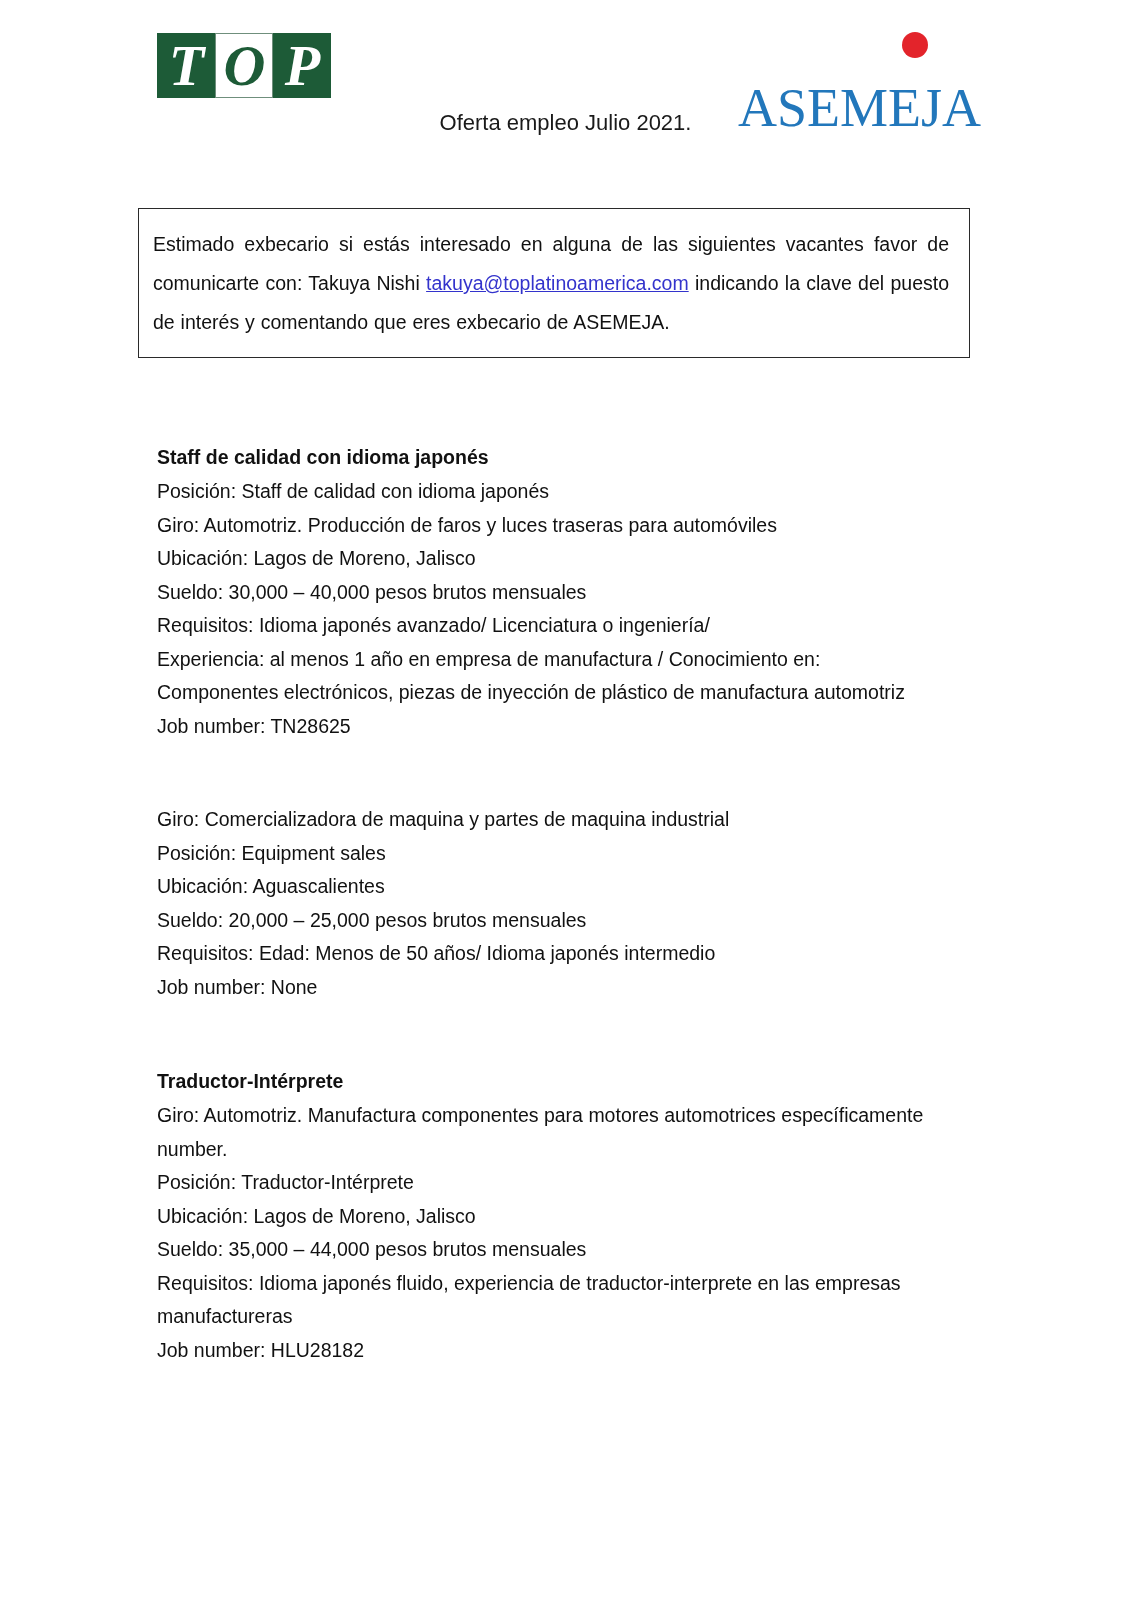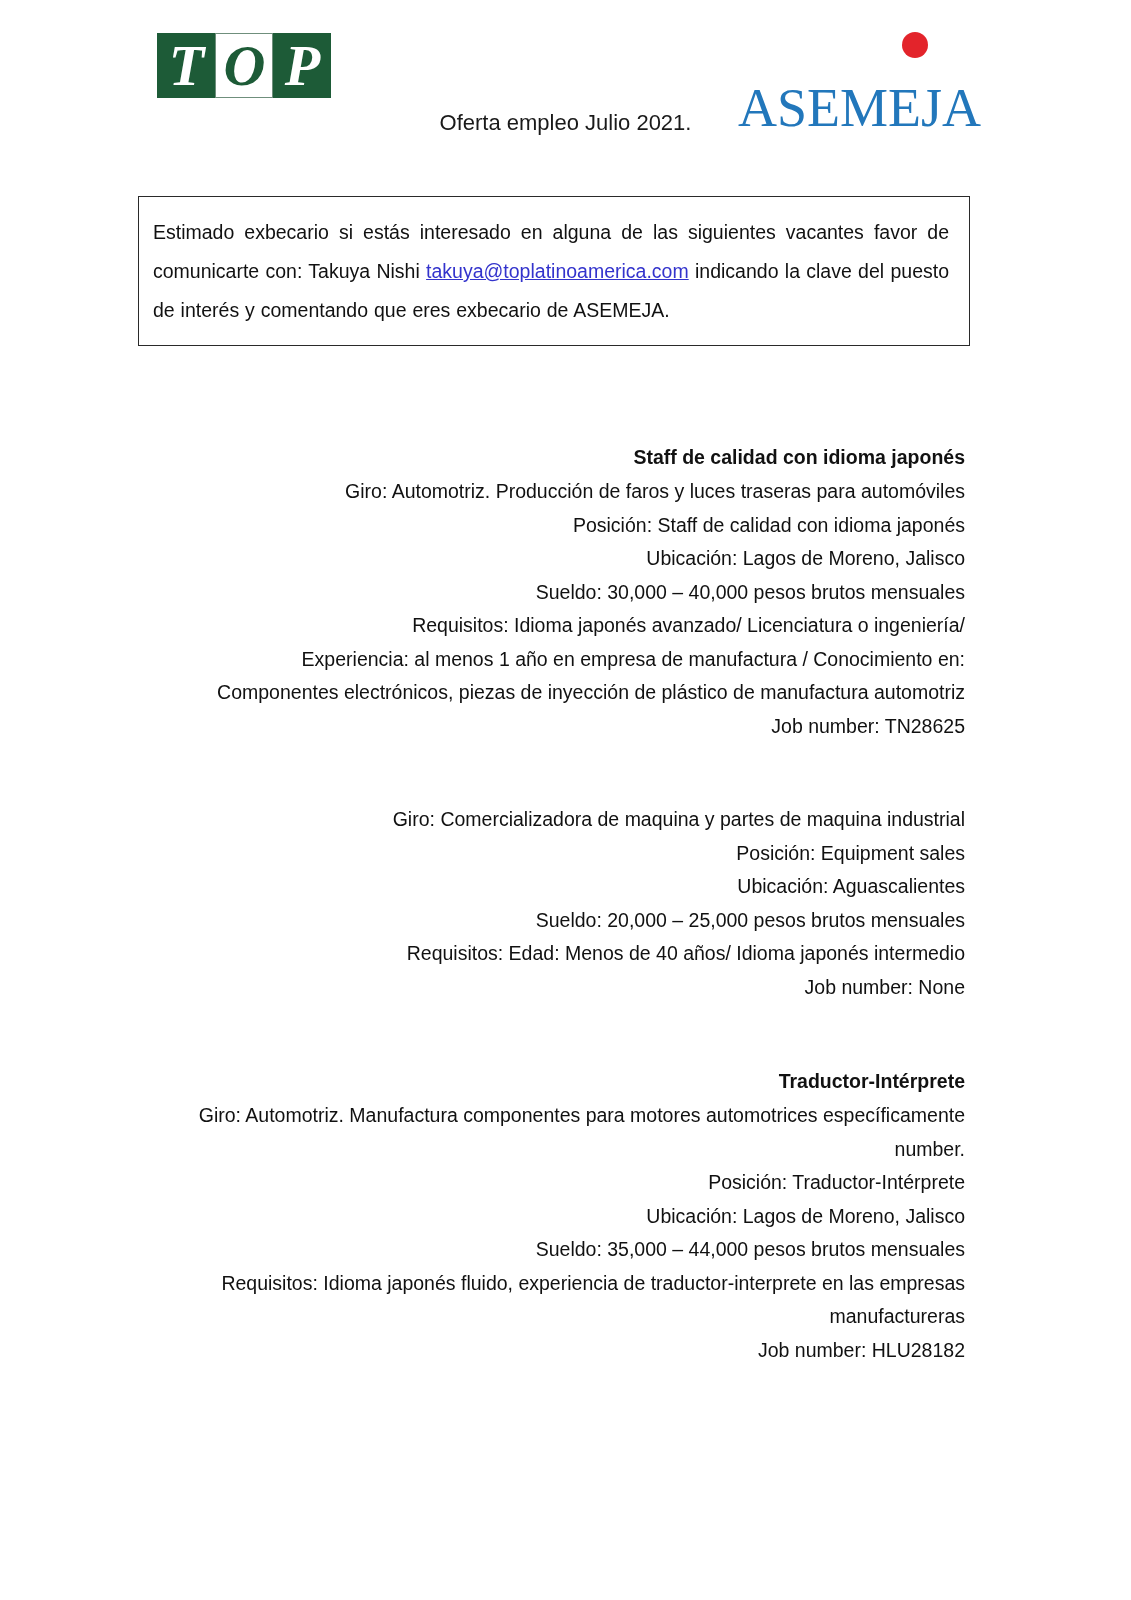--- a/index.html
+++ b/index.html
@@ -98,21 +98,21 @@
     font-size: 22px;
     line-height: 30px;
     font-family: "Liberation Sans", sans-serif;
     color: #1a1a1a;
   }
 
   
   .notice-box {
     position: absolute;
     left: 138px;
-    top: 196px;
+    top: 208px;
     width: 832px;
     height: 150px;
     border: 1.5px solid #2a2a2a;
     box-sizing: border-box;
   }
   .notice-text {
     position: absolute;
     left: 14px;
     top: 16px;
     width: 796px;
@@ -124,24 +124,23 @@
   }
   .notice-text .email-link {
     color: #3333cc;
     text-decoration: underline;
     cursor: pointer;
   }
 
   
   .listings {
     position: absolute;
-    left: 175px;
+    left: 157px;
     top: 440px;
     width: 790px;
-    text-align: right;
   }
   .job-section {
     margin-bottom: 60px;
   }
   .job-section:last-child {
     margin-bottom: 4px;
   }
   .job-heading {
     font-size: 19.5px;
     line-height: 34px;
@@ -176,35 +175,35 @@
 <div class="doc-title">Oferta empleo Julio 2021.</div>
 
 <div class="notice-box">
   <div class="notice-text"><span>Estimado exbecario si estás interesado en alguna de las siguientes vacantes favor de comunicarte con: Takuya Nishi </span><a class="email-link" href="#">takuya@toplatinoamerica.com</a><span> indicando la clave del puesto de interés y comentando que eres exbecario de ASEMEJA.</span></div>
 </div>
 
 <div class="listings">
 
   <div class="job-section">
     <div class="job-heading">Staff de calidad con idioma japonés</div>
+    <div class="job-line">Posición: Staff de calidad con idioma japonés</div>
     <div class="job-line">Giro: Automotriz. Producción de faros y luces traseras para automóviles</div>
-    <div class="job-line">Posición: Staff de calidad con idioma japonés</div>
     <div class="job-line">Ubicación: Lagos de Moreno, Jalisco</div>
     <div class="job-line">Sueldo: 30,000 – 40,000 pesos brutos mensuales</div>
     <div class="job-line">Requisitos: Idioma japonés avanzado/ Licenciatura o ingeniería/</div>
     <div class="job-line">Experiencia: al menos 1 año en empresa de manufactura / Conocimiento en: Componentes electrónicos, piezas de inyección de plástico de manufactura automotriz</div>
     <div class="job-line">Job number: TN28625</div>
   </div>
 
   <div class="job-section">
     <div class="job-line">Giro: Comercializadora de maquina y partes de maquina industrial</div>
     <div class="job-line">Posición: Equipment sales</div>
     <div class="job-line">Ubicación: Aguascalientes</div>
     <div class="job-line">Sueldo: 20,000 – 25,000 pesos brutos mensuales</div>
-    <div class="job-line">Requisitos: Edad: Menos de 40 años/ Idioma japonés intermedio</div>
+    <div class="job-line">Requisitos: Edad: Menos de 50 años/ Idioma japonés intermedio</div>
     <div class="job-line">Job number: None</div>
   </div>
 
   <div class="job-section">
     <div class="job-heading">Traductor-Intérprete</div>
     <div class="job-line">Giro: Automotriz. Manufactura componentes para motores automotrices específicamente number.</div>
     <div class="job-line">Posición: Traductor-Intérprete</div>
     <div class="job-line">Ubicación: Lagos de Moreno, Jalisco</div>
     <div class="job-line">Sueldo: 35,000 – 44,000 pesos brutos mensuales</div>
     <div class="job-line">Requisitos: Idioma japonés fluido, experiencia de traductor-interprete en las empresas manufactureras</div>

